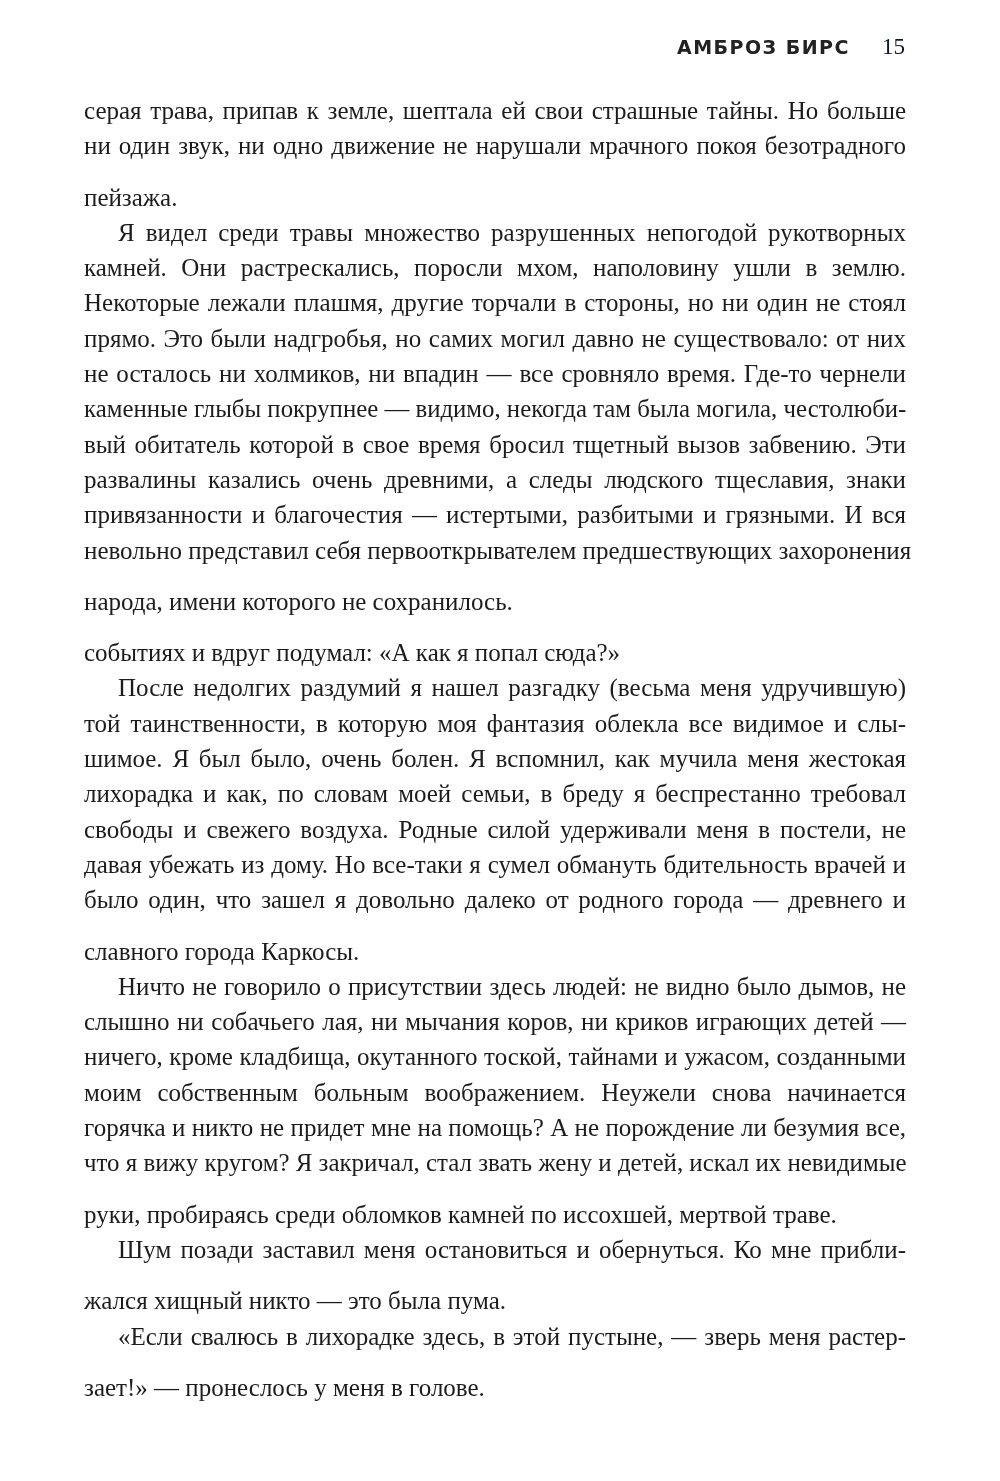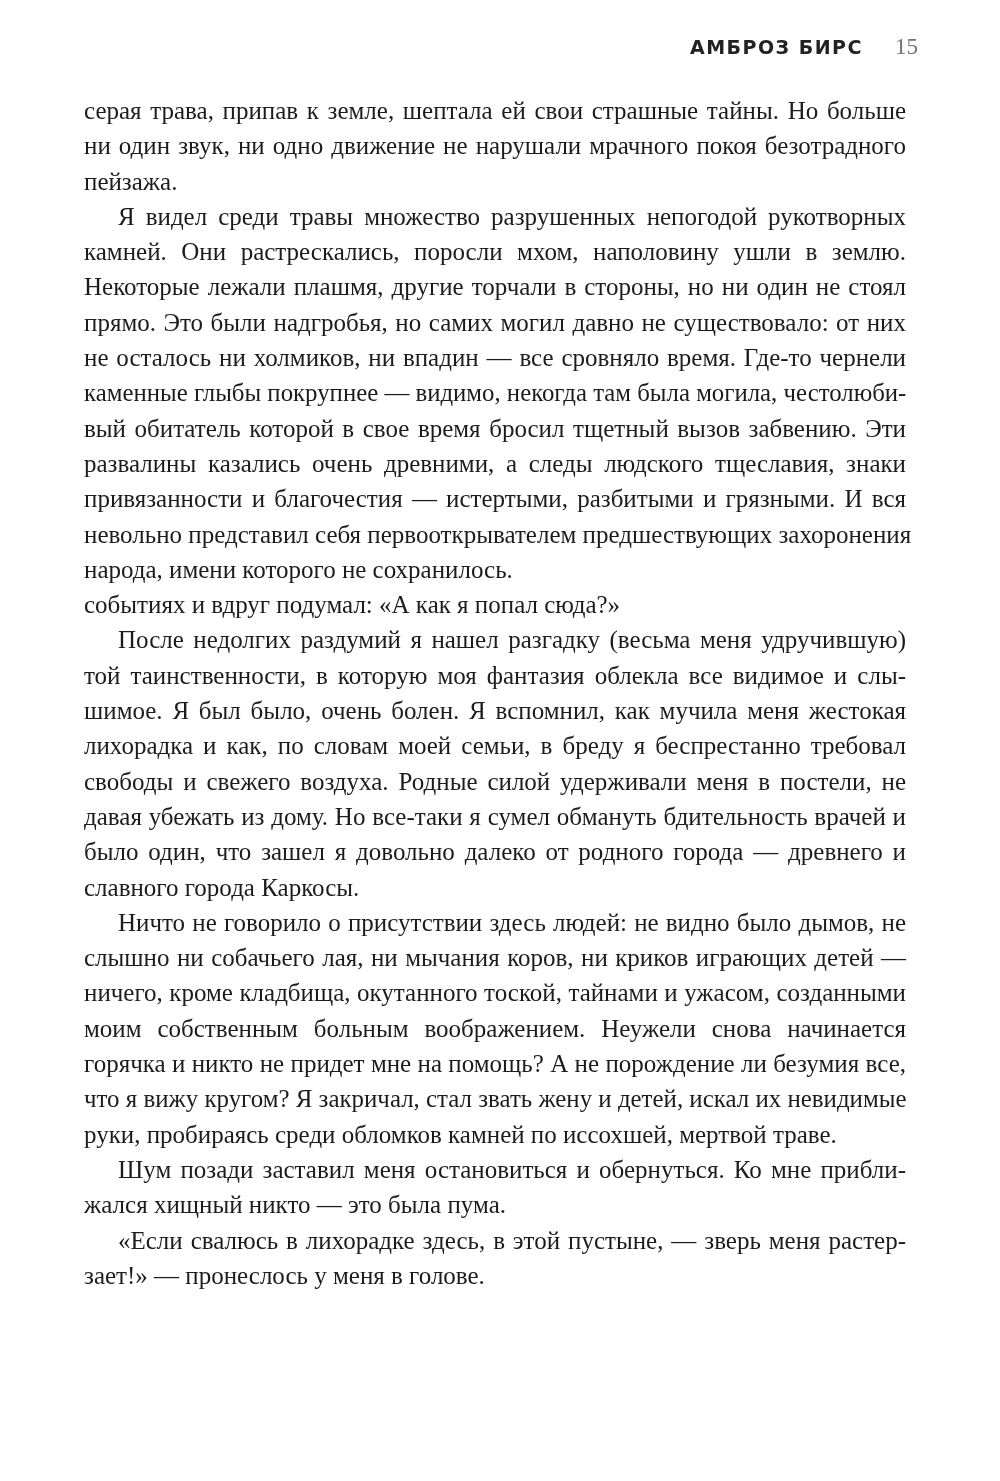--- a/index.html
+++ b/index.html
@@ -6,51 +6,51 @@
   body {
     width: 1000px; height: 1481px;
     background: #ffffff;
     position: relative;
     overflow: hidden;
     font-family: "Liberation Serif", "DejaVu Serif", serif;
     color: #1c1c1c;
   }
   .running-head {
     position: absolute;
-    top: 34px; right: 82px;
+    top: 34px; right: 95px;
     display: flex; align-items: baseline;
   }
   .running-title {
     font-family: "DejaVu Sans", "Liberation Sans", sans-serif;
     font-size: 19px;
     font-weight: bold;
     letter-spacing: 1.5px;
     color: #222;
   }
   .folio {
     font-family: "Liberation Serif", serif;
     font-size: 23px;
     margin-left: 32px;
-    color: #737373;
+    color: #0f172a;
   }
   .text-block {
     position: absolute;
     left: 84px; top: 93px;
     width: 822px;
   }
   .line {
     font-size: 25px;
     line-height: 35.3px;
     height: 35.3px;
     white-space: nowrap;
     text-align: justify;
     text-align-last: justify;
     transform-origin: left center;
   }
-  .line.last { text-align-last: left; }
+  .line.last { text-align-last: left; margin-top: 16px; }
   .line.indent { padding-left: 34px; }
 </style>
 </head>
 <body>
 
 <div class="running-head">
   <span class="running-title">АМБРОЗ БИРС</span>
   <span class="folio">15</span>
 </div>
 

